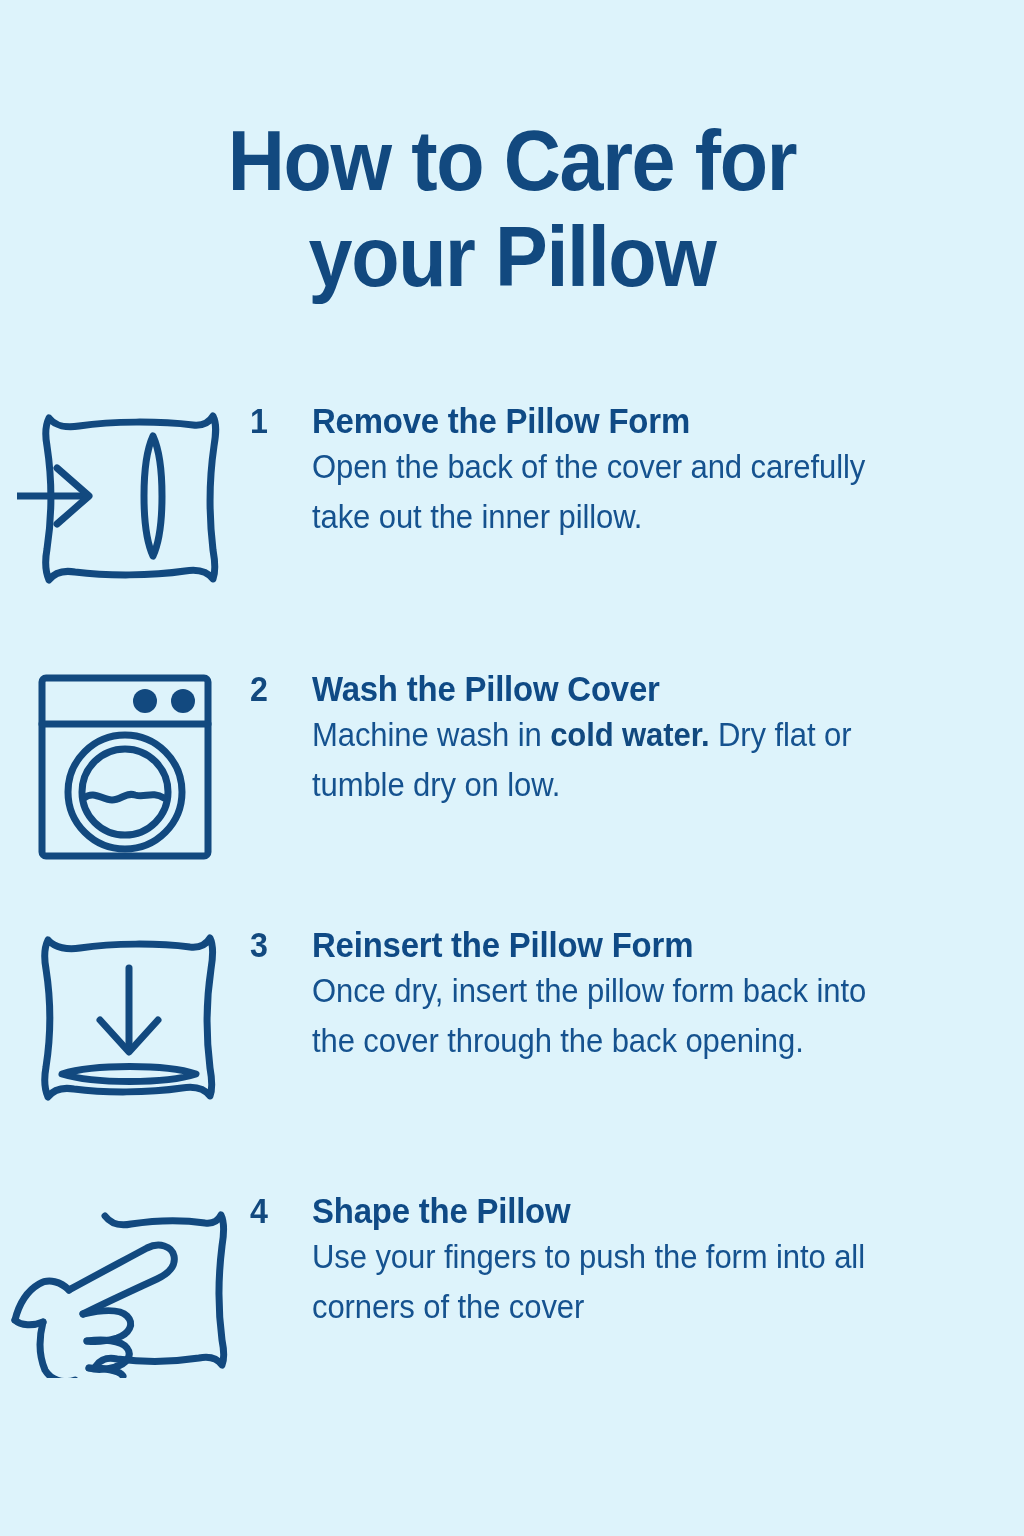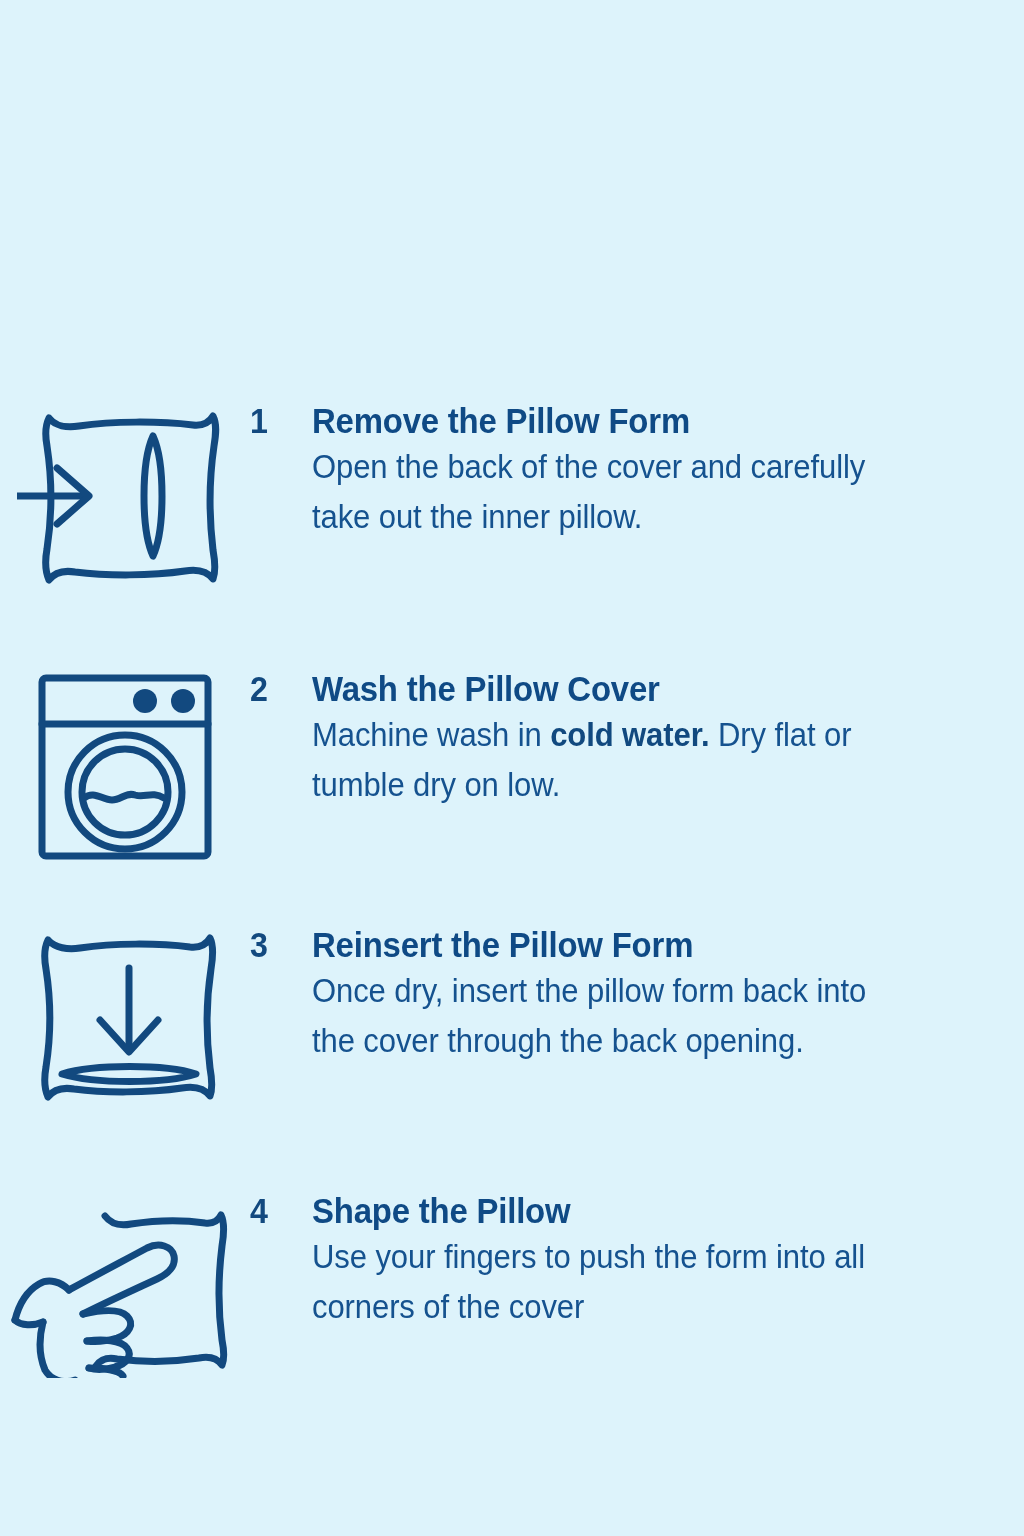--- a/index.html
+++ b/index.html
@@ -136,20 +136,24 @@
   .ink-fill {
     fill: #12497f;
     stroke: none;
   }
 </style>
 </head>
 <body>
 
 <div class="page">
 
+  <div class="title-block">
+    <span class="title-line">How to Care for</span>
+    <span class="title-line">your Pillow</span>
+  </div>
 
   <div class="steps">
 
     <div class="step" id="step-1">
       <div class="step-icon">
         <svg width="216" height="185" viewBox="0 0 216 185">
 
           <path class="ink" d="M32 14 C38 22 50 24 62 22 C96 17 142 17 176 21 C186 22 192 19 196 12
                                 C200 20 199 30 197 42 C192 76 192 112 196 146 C198 157 199 167 196 175
                                 C190 167 180 165 168 167 C134 172 90 172 58 168 C46 166 38 168 32 176

